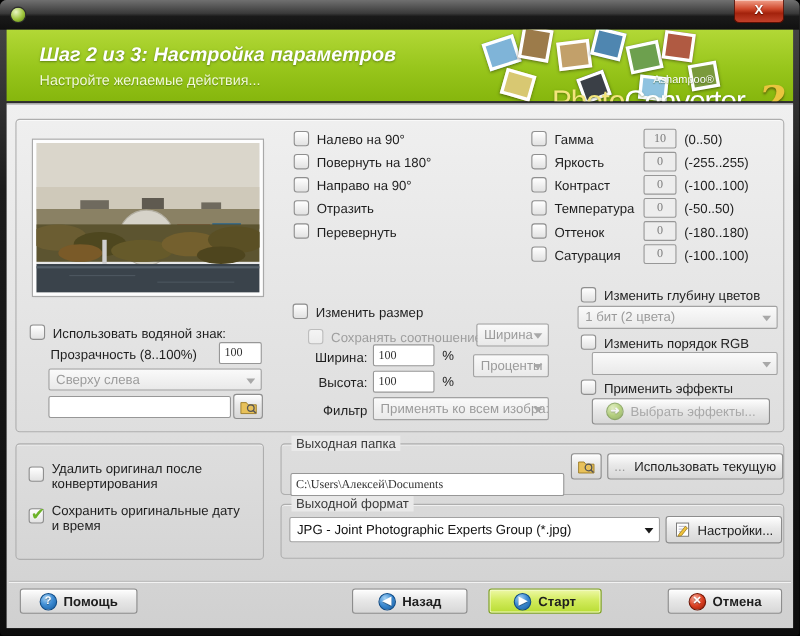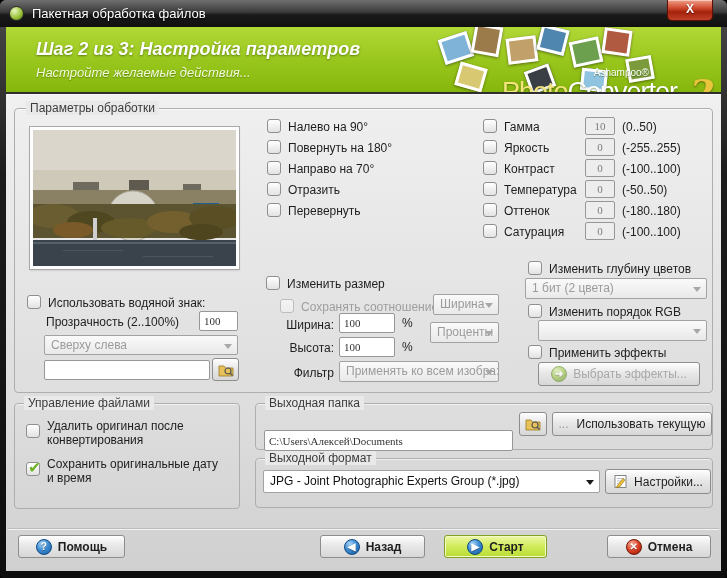--- a/index.html
+++ b/index.html
@@ -25,21 +25,21 @@
     border:1px solid #5e0f03; border-top:none; border-radius:0 0 5px 5px;
     color:#fff; font-size:12px; font-weight:bold; text-align:center; line-height:19px;
     text-shadow:0 1px 1px #5e0f03; box-shadow:inset 0 1px 0 rgba(255,255,255,.45); cursor:pointer; }
 
   
   .header { position:absolute; left:6px; top:27px; width:715px; height:67px; overflow:hidden;
     background:linear-gradient(180deg,#b2d836 0%,#97c51b 55%,#86b60d 100%);
     border-bottom:2px solid #2e2e2e; }
   .step-title { position:absolute; left:30px; top:12px; font-size:18px; font-weight:bold;
     font-style:italic; color:#fff; text-shadow:0 1px 2px rgba(40,70,0,.55); }
-  .step-sub { position:absolute; left:30px; top:38px; font-size:13px; font-style:italic;
+  .step-sub { position:absolute; left:30px; top:38px; font-size:13px; 
     color:#f2fad8; text-shadow:0 1px 1px rgba(40,70,0,.45); }
   .collage { position:absolute; left:425px; top:-6px; width:230px; height:80px; }
   .ph { position:absolute; border:3px solid #fff; box-shadow:0 1px 3px rgba(0,0,0,.45); }
   .logo { position:absolute; right:8px; top:10px; width:185px; height:52px;margin-top:28px; }
   .brand-top { position:absolute; right:64px; top:2px; font-size:10px; color:#fff;
     text-shadow:0 1px 1px rgba(40,70,0,.5); }
   .brand-row { position:absolute; right:36px; top:12px; white-space:nowrap;
     font-size:27px; font-weight:normal; letter-spacing:-1px;
     text-shadow:0 1px 2px rgba(40,70,0,.5); }
   .brand-photo { color:#f3e57c; }
@@ -113,21 +113,20 @@
 
   .ico-folder-search, .ico-notepad { display:inline-block; }
 </style>
 </head>
 <body>
 
 <div class="window">
 
   <div class="titlebar">
     <span class="app-icon"></span>
-    <span class="app-title">Пакетная обработка файлов</span>
     <div class="close-btn">X</div>
   </div>
 
   <div class="header">
     <div class="collage">
       <span class="ph" style="left:10px;top:14px;width:30px;height:26px;background:#7fb4d8;transform:rotate(-18deg)"></span>
       <span class="ph" style="left:42px;top:4px;width:28px;height:30px;background:#9c7b4a;transform:rotate(10deg)"></span>
       <span class="ph" style="left:76px;top:16px;width:30px;height:26px;background:#c2a06a;transform:rotate(-7deg)"></span>
       <span class="ph" style="left:108px;top:6px;width:28px;height:26px;background:#4f86b0;transform:rotate(14deg)"></span>
       <span class="ph" style="left:140px;top:18px;width:30px;height:26px;background:#6da04e;transform:rotate(-12deg)"></span>
@@ -142,21 +141,20 @@
     <div class="logo">
       <span class="brand-top">Ashampoo®</span>
       <span class="brand-row"><span class="brand-photo">Photo</span><span class="brand-conv">Converter</span></span>
       <span class="brand-two">2</span>
     </div>
   </div>
 
   <div class="content"></div>
 
   <div class="grp" style="left:14px;top:108px;width:699px;height:285px"></div>
-  <div class="glab" style="left:26px;top:101px">Параметры обработки</div>
 
   <div class="preview">
     <svg width="203" height="136" viewBox="0 0 203 136">
       <rect x="0" y="0" width="203" height="70" fill="#dad6cb"></rect>
       <rect x="0" y="40" width="203" height="22" fill="#cfc9ba"></rect>
       <rect x="40" y="52" width="26" height="8" fill="#6f6a5e"></rect>
       <rect x="96" y="50" width="20" height="10" fill="#5f5a50"></rect>
       <rect x="150" y="54" width="18" height="6" fill="#6f6a5e"></rect>
       <rect x="0" y="60" width="203" height="18" fill="#8a8164"></rect>
       <circle cx="100" cy="86" r="25" fill="#d6d3c9" stroke="#b3afa2" stroke-width="1"></circle>
@@ -176,21 +174,21 @@
       <rect x="30" y="120" width="60" height="1" fill="#4c565f"></rect>
       <rect x="110" y="126" width="70" height="1" fill="#4c565f"></rect>
     </svg>
   </div>
 
   <span class="cb" style="left:267px;top:119px"></span>
   <span class="lbl" style="left:288px;top:120px">Налево на 90°</span>
   <span class="cb" style="left:267px;top:140px"></span>
   <span class="lbl" style="left:288px;top:141px">Повернуть на 180°</span>
   <span class="cb" style="left:267px;top:161px"></span>
-  <span class="lbl" style="left:288px;top:162px">Направо на 70°</span>
+  <span class="lbl" style="left:288px;top:162px">Направо на 90°</span>
   <span class="cb" style="left:267px;top:182px"></span>
   <span class="lbl" style="left:288px;top:183px">Отразить</span>
   <span class="cb" style="left:267px;top:203px"></span>
   <span class="lbl" style="left:288px;top:204px">Перевернуть</span>
 
   <span class="cb" style="left:483px;top:119px"></span>
   <span class="lbl" style="left:504px;top:120px">Гамма</span>
   <input class="tin disv" style="left: 585px; top: 117px; width: 30px; height: 18px;" value="10">
   <span class="lbl" style="left:622px;top:120px">(0..50)</span>
 
@@ -248,34 +246,33 @@
   <input class="tin num" style="left: 339px; top: 337px; width: 56px; height: 20px;" value="100">
   <span class="lbl" style="left:402px;top:340px">%</span>
 
   <div class="combo" style="left:430px;top:322px;width:69px;height:21px"><span>Проценты</span><span class="arr"></span></div>
 
   <span class="lbl r" style="left:270px;top:366px;width:64px">Фильтр</span>
   <div class="combo" style="left:339px;top:361px;width:160px;height:21px"><span>Применять ко всем изобра:</span><span class="arr"></span></div>
 
   <span class="cb" style="left:27px;top:295px"></span>
   <span class="lbl" style="left:48px;top:296px">Использовать водяной знак:</span>
-  <span class="lbl" style="left:46px;top:315px">Прозрачность (2..100%)</span>
+  <span class="lbl" style="left:46px;top:315px">Прозрачность (8..100%)</span>
   <input class="tin num" style="left: 199px; top: 311px; width: 39px; height: 20px;" value="100">
   <div class="combo" style="left:44px;top:335px;width:194px;height:20px"><span>Сверху слева</span><span class="arr"></span></div>
   <input class="tin" style="left: 44px; top: 360px; width: 166px; height: 20px;" value="">
   <div class="btn" style="left:212px;top:358px;width:27px;height:23px">
     <svg class="ico-folder-search" width="16" height="14" viewBox="0 0 16 14">
       <path d="M1 3 h5 l1.5 2 H15 v8 H1 z" fill="#e8c15a" stroke="#9a7a22" stroke-width="0.8"></path>
       <circle cx="10" cy="8" r="3" fill="none" stroke="#555" stroke-width="1.2"></circle>
       <line x1="12" y1="10" x2="14.5" y2="12.5" stroke="#555" stroke-width="1.4"></line>
     </svg>
   </div>
 
   <div class="grp" style="left:14px;top:403px;width:226px;height:106px"></div>
-  <div class="glab" style="left:24px;top:396px">Управление файлами</div>
   <span class="cb" style="left:26px;top:424px"></span>
   <span class="lbl wrap" style="left:47px;top:419px;width:170px">Удалить оригинал после конвертирования</span>
   <span class="cb checked" style="left:26px;top:462px"></span>
   <span class="lbl wrap" style="left:47px;top:457px;width:180px">Сохранить оригинальные дату и время</span>
 
   <div class="grp" style="left:255px;top:403px;width:458px;height:47px"></div>
   <div class="glab" style="left:265px;top:396px">Выходная папка</div>
   <input class="tin" style="left: 264px; top: 414px; width: 249px; height: 21px; margin-top: 16px;" value="C:\Users\Алексей\Documents">
   <div class="btn" style="left:519px;top:412px;width:28px;height:24px">
     <svg class="ico-folder-search" width="16" height="14" viewBox="0 0 16 14">

